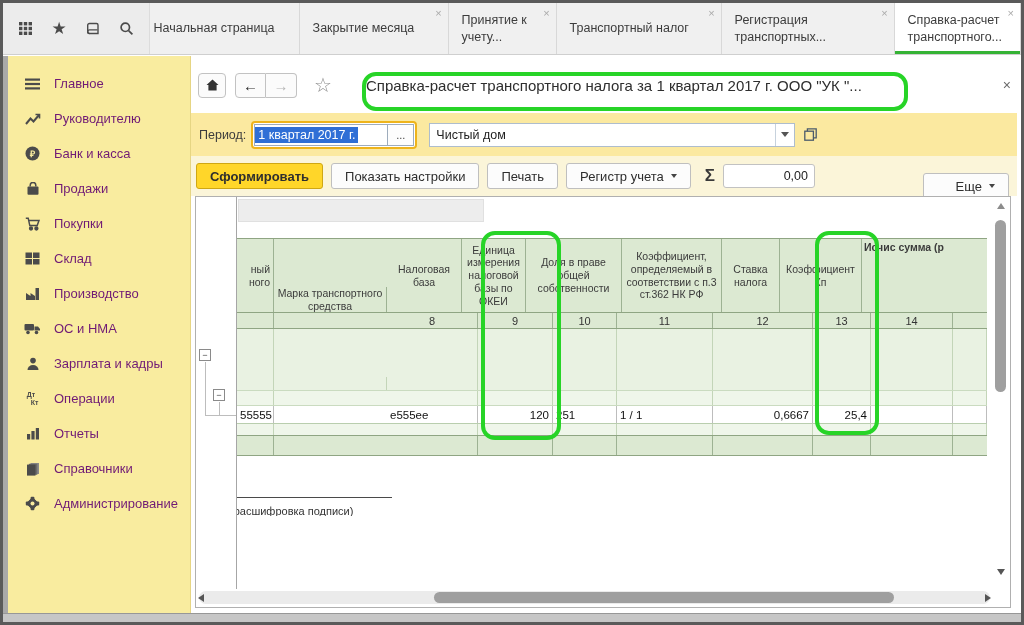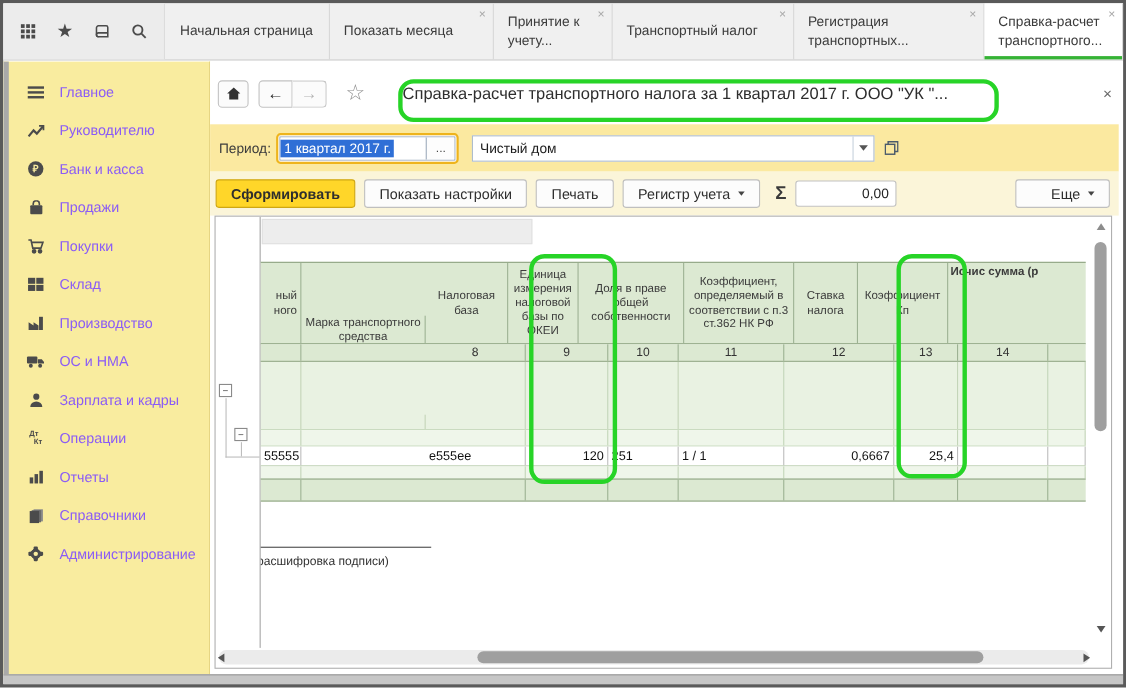--- a/index.html
+++ b/index.html
@@ -11,28 +11,28 @@
   .quick-icons { width:148px; background:#ececec; border-right:1px solid #dcdcdc; display:flex; align-items:center; justify-content:space-evenly; }
   .qicon { width:22px; height:22px; display:flex; align-items:center; justify-content:center; color:#4b4b4b; cursor:pointer; }
   .qicon svg { display:block; }
   .star-glyph { font-size:17px; color:#4b4b4b; line-height:1; }
   .tabs { flex:1; display:flex; }
   .tab { position:relative; border-right:1px solid #d8d8d8; color:#3c3c3c; font-size:12.5px; line-height:1.3;
          display:flex; align-items:center; padding:0 18px 0 13px; cursor:pointer; }
   .tab.active { background:#ffffff; }
   .tab.active::after { content:""; position:absolute; left:0; right:0; bottom:0; height:3px; background:#35b335; }
   .tab .tab-close { position:absolute; top:5px; right:6px; font-size:11px; color:#a9a9a9; line-height:1; cursor:pointer; }
-  .t1{width:150px; justify-content:center; padding:0 4px;} .t2{width:149px;} .t3{width:108px;} .t4{width:165px;} .t5{width:173px;} .t6{flex:1;}
+  .t1{width:150px; justify-content:flex-start; padding:0 4px;} .t2{width:149px;} .t3{width:108px;} .t4{width:165px;} .t5{width:173px;} .t6{flex:1;}
 
   
   .layout { position:absolute; left:0; top:53px; right:0; bottom:9px; display:flex; background:#ffffff; }
   .sidebar { width:188px; background:#f9ec9f; border-left:5px solid #a9a9a9; border-right:1px solid #e6d583; padding-top:10px; }
   .side-item { display:flex; align-items:center; height:35px; padding-left:16px; cursor:pointer; }
   .side-ico { width:17px; height:16px; margin-right:13px; display:flex; align-items:center; justify-content:center; color:#4b4b4b; flex:none; }
-  .side-label { font-size:13px; color:#8b5cf6; white-space:nowrap; }
+  .side-label { font-size:13px; color:#701a75; white-space:nowrap; }
   .dtkt { font-size:7px; font-weight:bold; color:#4b4b4b; line-height:1.05; text-align:left; }
 
   .main { position:relative; flex:1; background:#ffffff; }
 
   
   .nav-row { position:absolute; left:0; top:8px; right:4px; height:42px; display:flex; align-items:center; }
   .nav-btn { height:25px; border:1px solid #c2c2c2; border-radius:4px; background:#fbfbfb; display:flex; align-items:center; justify-content:center; cursor:pointer; }
   .home-btn { width:28px; margin-left:7px; }
   .histgrp { display:flex; margin-left:9px; }
   .histgrp .nav-btn { width:31px; border-radius:0; }
@@ -59,21 +59,21 @@
   .open-btn { margin-left:4px; width:22px; height:24px; display:flex; align-items:center; justify-content:center; cursor:pointer; }
 
   
   .toolbar-row { position:absolute; left:0; top:100px; right:4px; height:40px; background:#fbf5d9; display:flex; align-items:center; }
   .tbtn { height:26px; border:1px solid #bfbfbf; border-radius:3px; background:#fcfcfc; font-size:13px; color:#2e2e2e; display:flex; align-items:center; justify-content:center; padding:0 13px; cursor:pointer; white-space:nowrap; }
   .gen-btn { margin-left:5px; background:#ffd629; border-color:#cfa713; font-weight:bold; }
   .gap8{margin-left:8px;}
   .caret { width:0; height:0; border-left:3.5px solid transparent; border-right:3.5px solid transparent; border-top:4.5px solid #444; margin-left:7px; }
   .sigma { margin-left:14px; font-size:17px; font-weight:bold; color:#3a3a3a; }
   .sum-field { margin-left:8px; width:92px; height:24px; border:1px solid #c2c2c2; border-radius:3px; background:#fff; font-size:12.5px; color:#222; display:flex; align-items:center; justify-content:flex-end; padding-right:6px; cursor:text; }
-  .more-btn { position:absolute; right:8px; top:7px;padding-left:32px; }
+  .more-btn { position:absolute; right:8px; top:17px;padding-left:32px; }
 
   
   .panel { position:absolute; left:4px; top:140px; width:816px; height:412px; border:1px solid #b0b0b0; background:#ffffff; overflow:hidden; }
   .sel-block { position:absolute; left:42px; top:2px; width:246px; height:23px; background:#ededed; border:1px solid #e0e0e0; }
   .tree-vline { position:absolute; left:40px; top:0; width:1px; height:392px; background:#a6a6a6; }
   .grid-row { position:absolute; left:41px; width:750px; display:flex; }
   .hdr-row { top:41px; height:75px; background:#dce9d2; border-top:1px solid #8fa583; border-bottom:1px solid #8fa583; }
   .num-row { top:116px; height:16px; background:#dce9d2; border-bottom:1px solid #8fa583; }
   .grp-row { top:132px; height:62px; background:#e9f2e2; border-bottom:1px solid #cadbc0; }
   .sub-row { top:194px; height:15px; background:#eff6ea; border-bottom:1px solid #cadbc0; }
@@ -149,21 +149,21 @@
             <circle cx="6.3" cy="6.3" r="4.2"></circle>
             <line x1="9.6" y1="9.6" x2="13.4" y2="13.4"></line>
           </svg>
       </span>
     </div>
     <div class="tabs">
       <div class="tab t1">
           <span>Начальная страница</span>
         </div>
       <div class="tab t2">
-          <span>Показать месяца</span>
+          <span>Закрытие месяца</span>
           <span class="tab-close">×</span>
         </div>
       <div class="tab t3">
           <span>Принятие к учету...</span>
           <span class="tab-close">×</span>
         </div>
       <div class="tab t4">
           <span>Транспортный налог</span>
           <span class="tab-close">×</span>
         </div>

